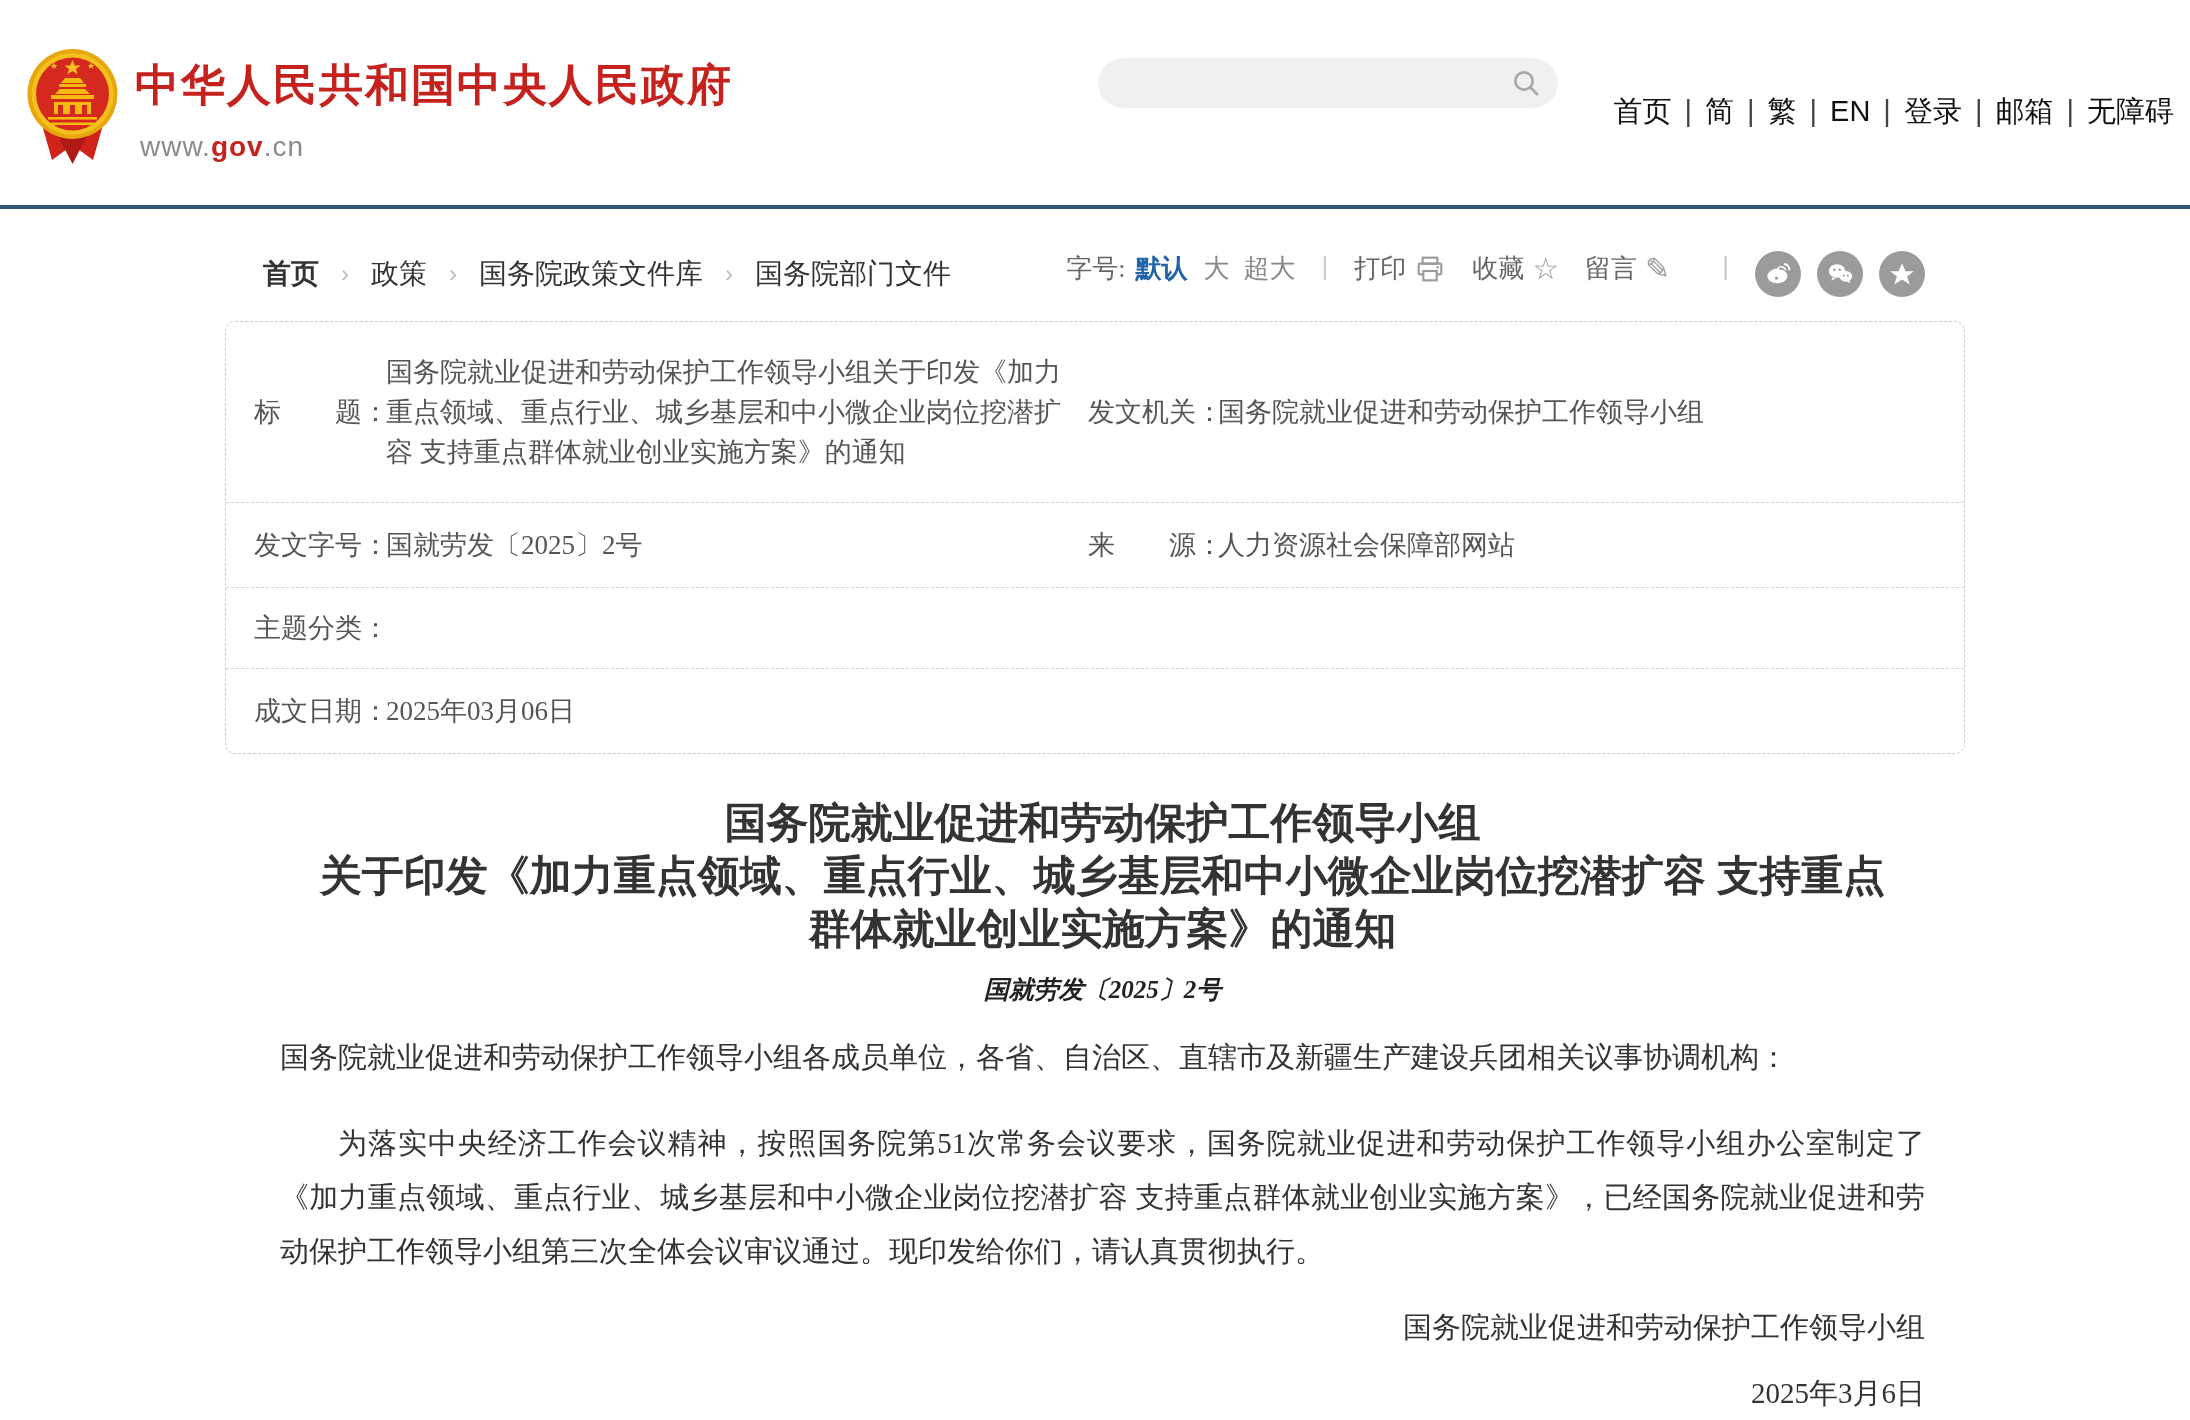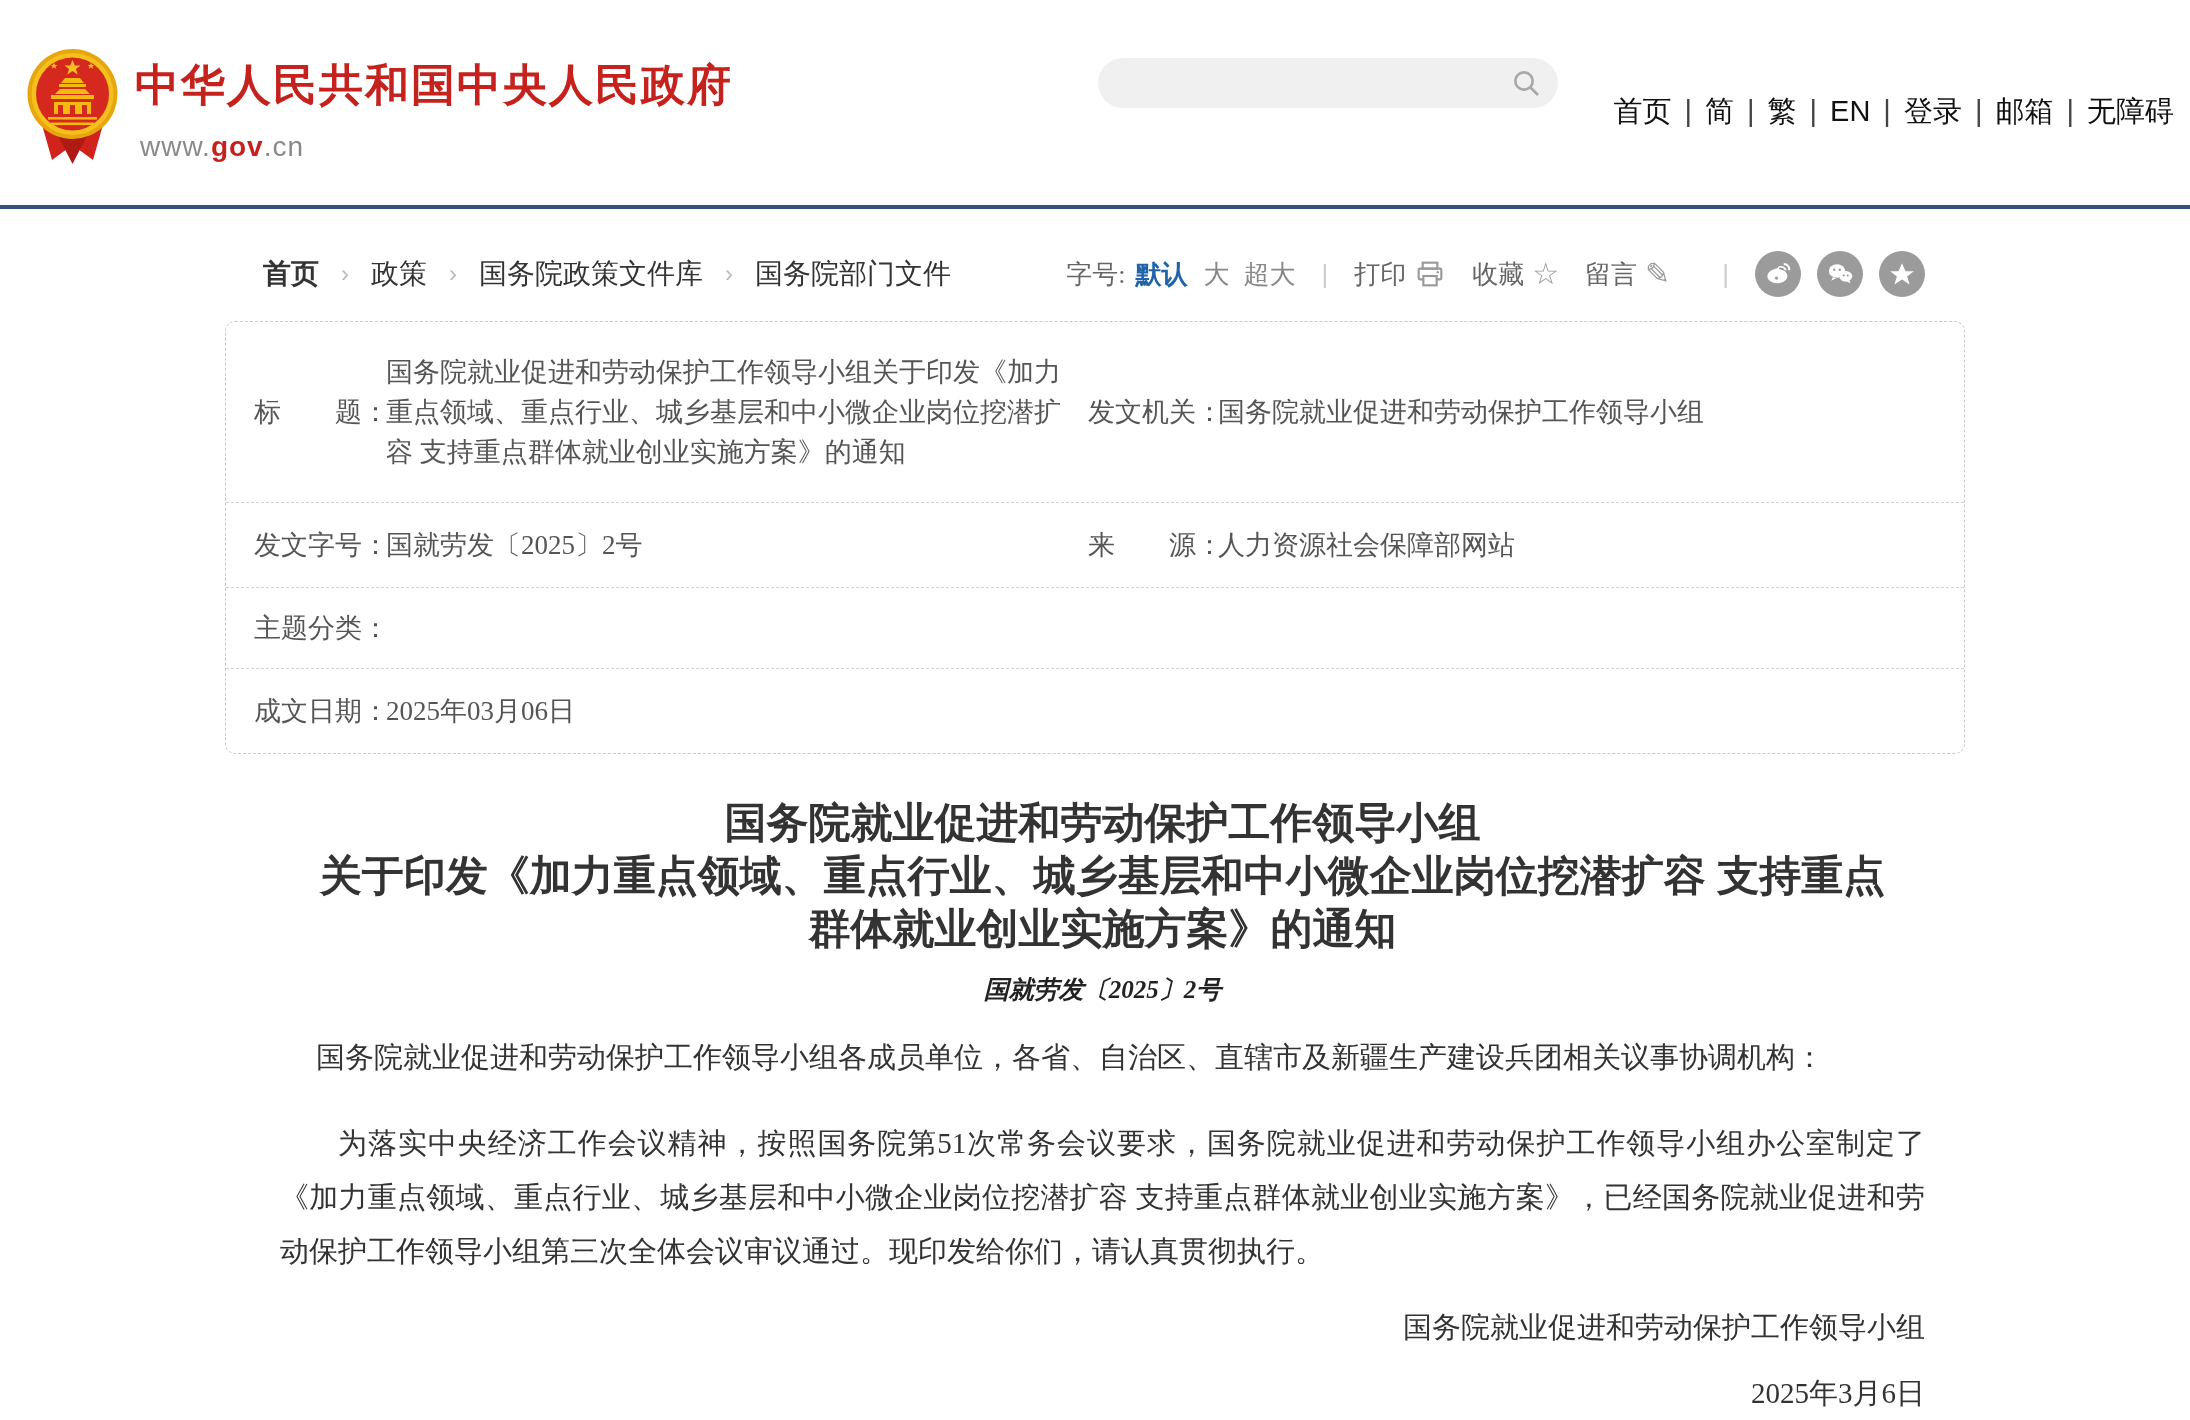--- a/index.html
+++ b/index.html
@@ -45,21 +45,21 @@
   .blue-line { height: 4px; background: #30547a; width: 100%; }
 
   
   .crumb-row {
     margin: 42px 265px 0 263px;
     display: flex; align-items: center; font-size: 28px;
   }
   .breadcrumb { display: flex; align-items: center; color: #333; }
   .breadcrumb .home { font-weight: bold; }
   .breadcrumb .csep { color: #bbb; margin: 0 22px; font-family: "Liberation Sans", sans-serif; font-size: 24px; }
-  .toolbar { margin-left: auto; display: flex; align-items: center; font-size: 26px; color: #666; }
+  .toolbar { margin-left: auto; display: flex; align-items: flex-start; font-size: 26px; color: #666; }
   .toolbar .lbl { margin-right: 10px; }
   .sz-default { color: #2064a7; font-weight: bold; margin-right: 16px; }
   .sz-large { color: #888; margin-right: 14px; }
   .sz-xlarge { color: #888; }
   .tsep { color: #ccc; margin: 0 26px; font-family: "Liberation Sans", sans-serif; }
   .tool-item { display: flex; align-items: center; margin-right: 26px; color: #666; }
   .tool-item:last-of-type { margin-right: 0; }
   .tool-item .ticon { margin-left: 8px; display: flex; align-items: center; color: #999; font-size: 30px; line-height: 1; }
   .share-icons { display: flex; align-items: center; gap: 16px; }
   .share-circle {
@@ -87,21 +87,21 @@
   .doc-title {
     margin: 42px 0 0 280px; width: 1645px; text-align: center;
     font-family: "Liberation Sans", sans-serif;
     font-size: 42px; font-weight: bold; color: #333; line-height: 53px;
   }
   .doc-number {
     margin: 18px 0 0 280px; width: 1645px; text-align: center;
     font-size: 25px; font-weight: bold; font-style: italic; color: #222;
   }
   .doc-body { margin-left: 280px; width: 1645px; font-size: 29px; line-height: 54px; color: #333; }
-  .para1 { margin-top: 24px; text-align: justify; margin-left: 36px; }
+  .para1 { margin-top: 24px; text-align: justify; }
   .para2 { margin-top: 32px; text-indent: 2em; text-align: justify; }
   .signature { margin-top: 22px; text-align: right; }
   .sign-date { margin-top: 12px; text-align: right; }
 </style>
 </head>
 <body>
 
 <div class="header">
   <div class="emblem">
     <svg width="95" height="128" viewBox="0 0 95 128">

